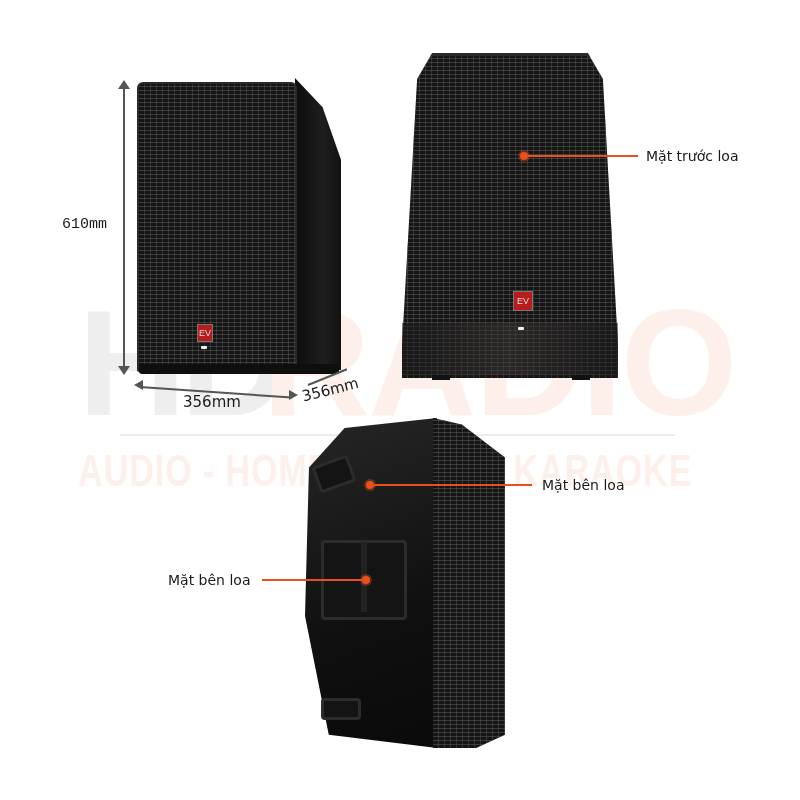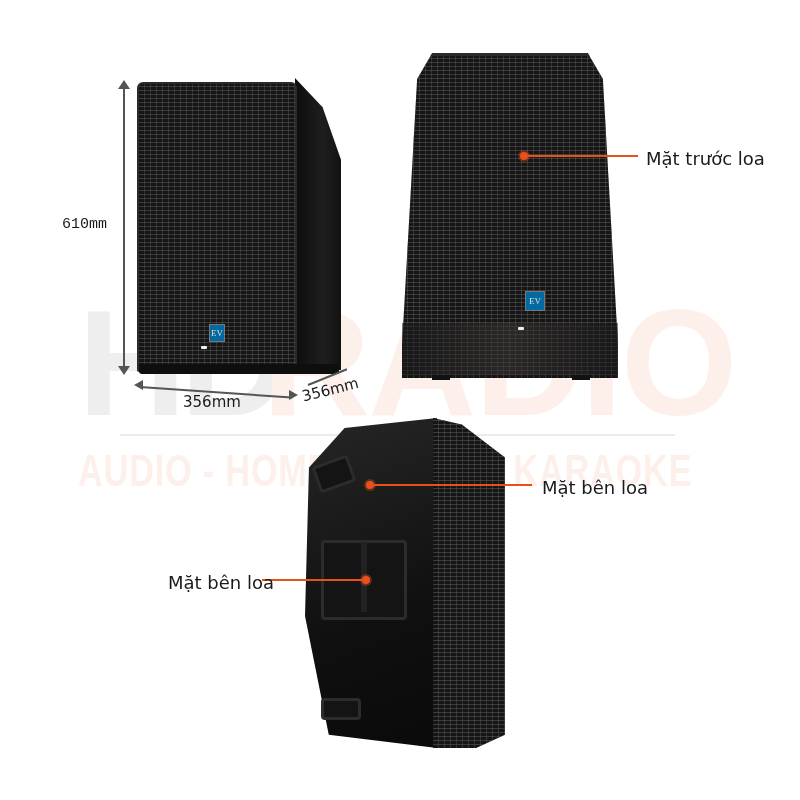--- a/index.html
+++ b/index.html
@@ -12,33 +12,33 @@
   .wm-tag { position: absolute; left: 78px; top: 446px; font-family: "Liberation Sans", sans-serif; font-weight: 700; font-size: 44px; line-height: 50px; color: #fdf0ea; letter-spacing: 1px; transform: scaleX(0.78); transform-origin: left top; white-space: nowrap; }
   
   .grille { background-color: #151515;
     background-image:
       repeating-linear-gradient(0deg, transparent 0 3px, rgba(90,90,90,0.55) 3px 4px),
       repeating-linear-gradient(90deg, transparent 0 5px, rgba(90,90,90,0.45) 5px 6px); }
   .spk1 { left: 137px; top: 72px; width: 206px; height: 308px; }
   .spk1-front { position: absolute; left: 0; top: 10px; width: 160px; height: 290px; border-radius: 6px 6px 2px 2px; border: 2px solid #2a2a2a; box-sizing: border-box; }
   .spk1-side { position: absolute; left: 158px; top: 6px; width: 46px; height: 292px; background: linear-gradient(90deg,#0d0d0d,#1e1e1e 60%,#121212); clip-path: polygon(0 0, 60% 10%, 100% 28%, 100% 100%, 0 100%); }
   .spk1-base { position: absolute; left: 2px; top: 292px; width: 200px; height: 10px; background: #0e0e0e; border-radius: 0 0 3px 3px; }
-  .ev-logo { position: absolute; width: 14px; height: 16px; background: #0369a1; border: 1px solid #777; color: #ddd; font-family: Liberation Serif, serif; font-size: 9px; line-height: 16px; text-align: center; margin-left: 12px; }
+  .ev-logo { position: absolute; width: 14px; height: 16px; background: #b91c1c; border: 1px solid #777; color: #ddd; font-family: Liberation Sans, sans-serif; font-size: 9px; line-height: 16px; text-align: center; }
   .led { position: absolute; width: 6px; height: 3px; background: #f0f0f0; border-radius: 1px; }
   .spk2 { left: 402px; top: 53px; width: 216px; height: 326px; }
   .spk2-body { position: absolute; left: 0; top: 0; width: 216px; height: 322px; clip-path: polygon(14% 0, 86% 0, 93% 8%, 100% 90%, 100% 100%, 0 100%, 0 90%, 7% 8%); border-top: 3px solid #2b2b2b; }
   .spk2-bottom { position: absolute; left: 0; top: 270px; width: 216px; height: 52px; background: linear-gradient(90deg, #1a1a1a, #3b3533 50%, #1a1a1a); clip-path: polygon(0 0,100% 0,100% 100%,0 100%); }
   .spk3 { left: 305px; top: 418px; width: 200px; height: 332px; }
   .spk3-side { position: absolute; left: 0; top: 0; width: 132px; height: 330px; background: linear-gradient(160deg,#262626,#101010 60%,#0a0a0a); clip-path: polygon(30% 3%, 100% 0, 100% 100%, 18% 96%, 0 60%, 3% 15%); }
   .spk3-grille { position: absolute; left: 128px; top: 0; width: 72px; height: 330px; clip-path: polygon(0 0, 40% 2%, 100% 12%, 100% 96%, 60% 100%, 0 100%); }
   .handle { position: absolute; border: 3px solid #2c2c2c; border-radius: 4px; background: #141414; }
   
   .dot { position: absolute; width: 8px; height: 8px; border-radius: 50%; border: 2px solid #e8501c; background: #e8501c; box-shadow: 0 0 0 2px rgba(232,80,28,0.35); box-sizing: border-box; }
   .cline { position: absolute; height: 2px; background: #e8501c; }
-  .label { position: absolute; font-family: "DejaVu Sans", sans-serif; font-size: 18px; color: #1a1a1a; white-space: nowrap; }
+  .label { position: absolute; font-family: "DejaVu Sans", sans-serif; font-size: 14px; color: #1a1a1a; white-space: nowrap; }
   .dim { position: absolute; font-family: "DejaVu Sans", sans-serif; font-size: 15px; color: #1a1a1a; white-space: nowrap; }
   
   .arrow-line { position: absolute; background: #555; }
 </style>
 </head>
 <body>
 
 <div class="wm-hd">HD</div>
 <div class="wm-radio">RADIO</div>
 <div class="wm-line"></div>

